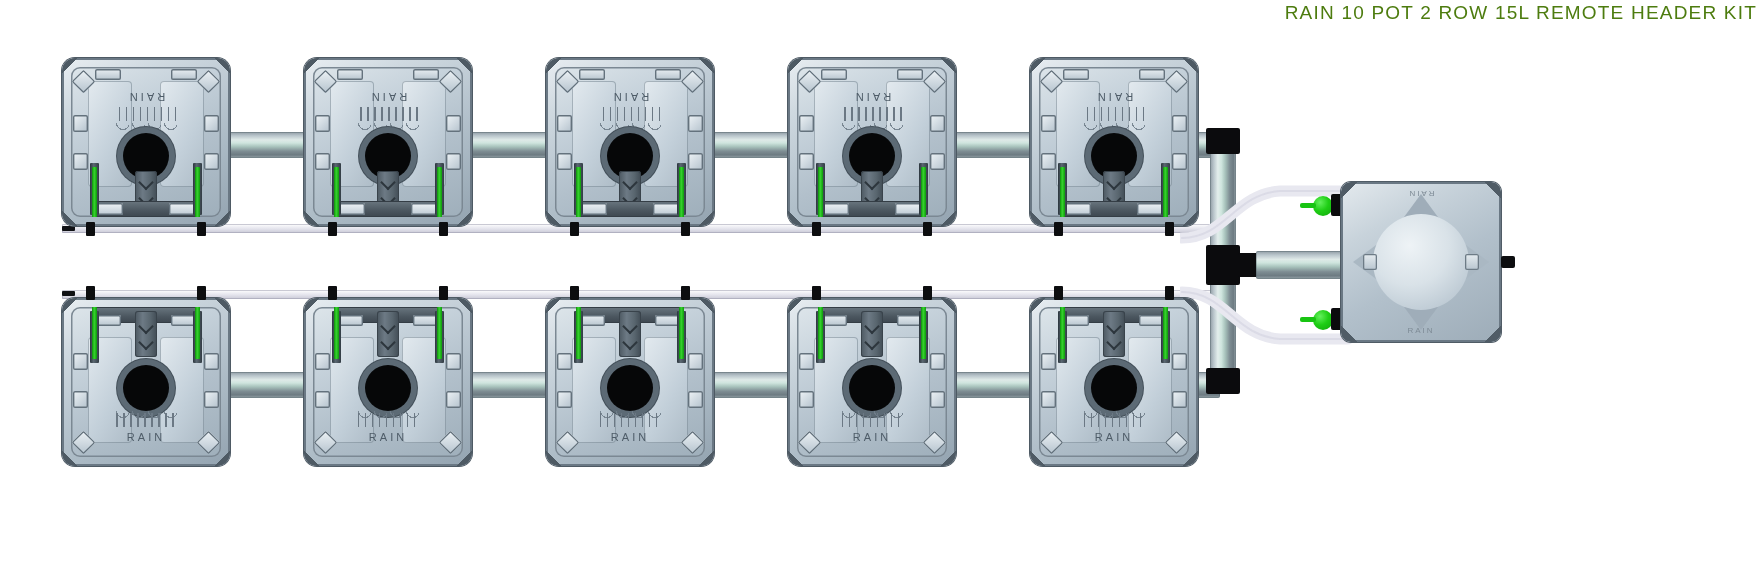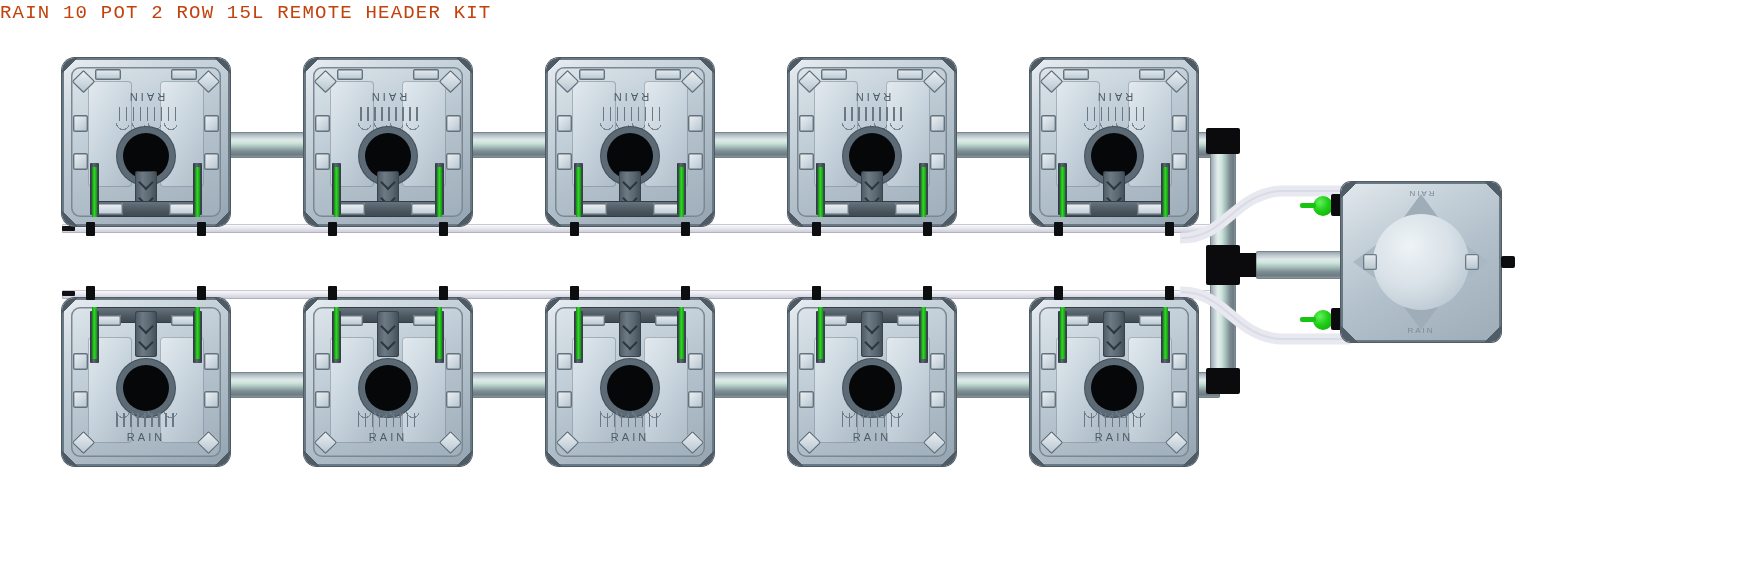--- a/index.html
+++ b/index.html
@@ -7,26 +7,26 @@
   body{
     width:1757px;height:568px;
     font-family:"Liberation Sans", sans-serif;
     overflow:hidden;position:relative;
   }
   #stage{position:relative;width:1757px;height:568px;background:#fff;}
 
   
   .title{
     position:absolute;left:0;top:2px;width:100%;
-    text-align:left;
-    color:#c2410c;
+    text-align:right;
+    color:#4d7c0f;
     font-size:19px;
     letter-spacing:1.2px;
     font-weight:500;
-    font-family:Liberation Mono, monospace;
+    font-family:Liberation Sans, sans-serif;
     white-space:nowrap;
   }
 
   
   .lay{position:absolute;}
 
   
   .hpipe{
     position:absolute;height:26px;border-radius:2px;
     background:linear-gradient(to bottom,

